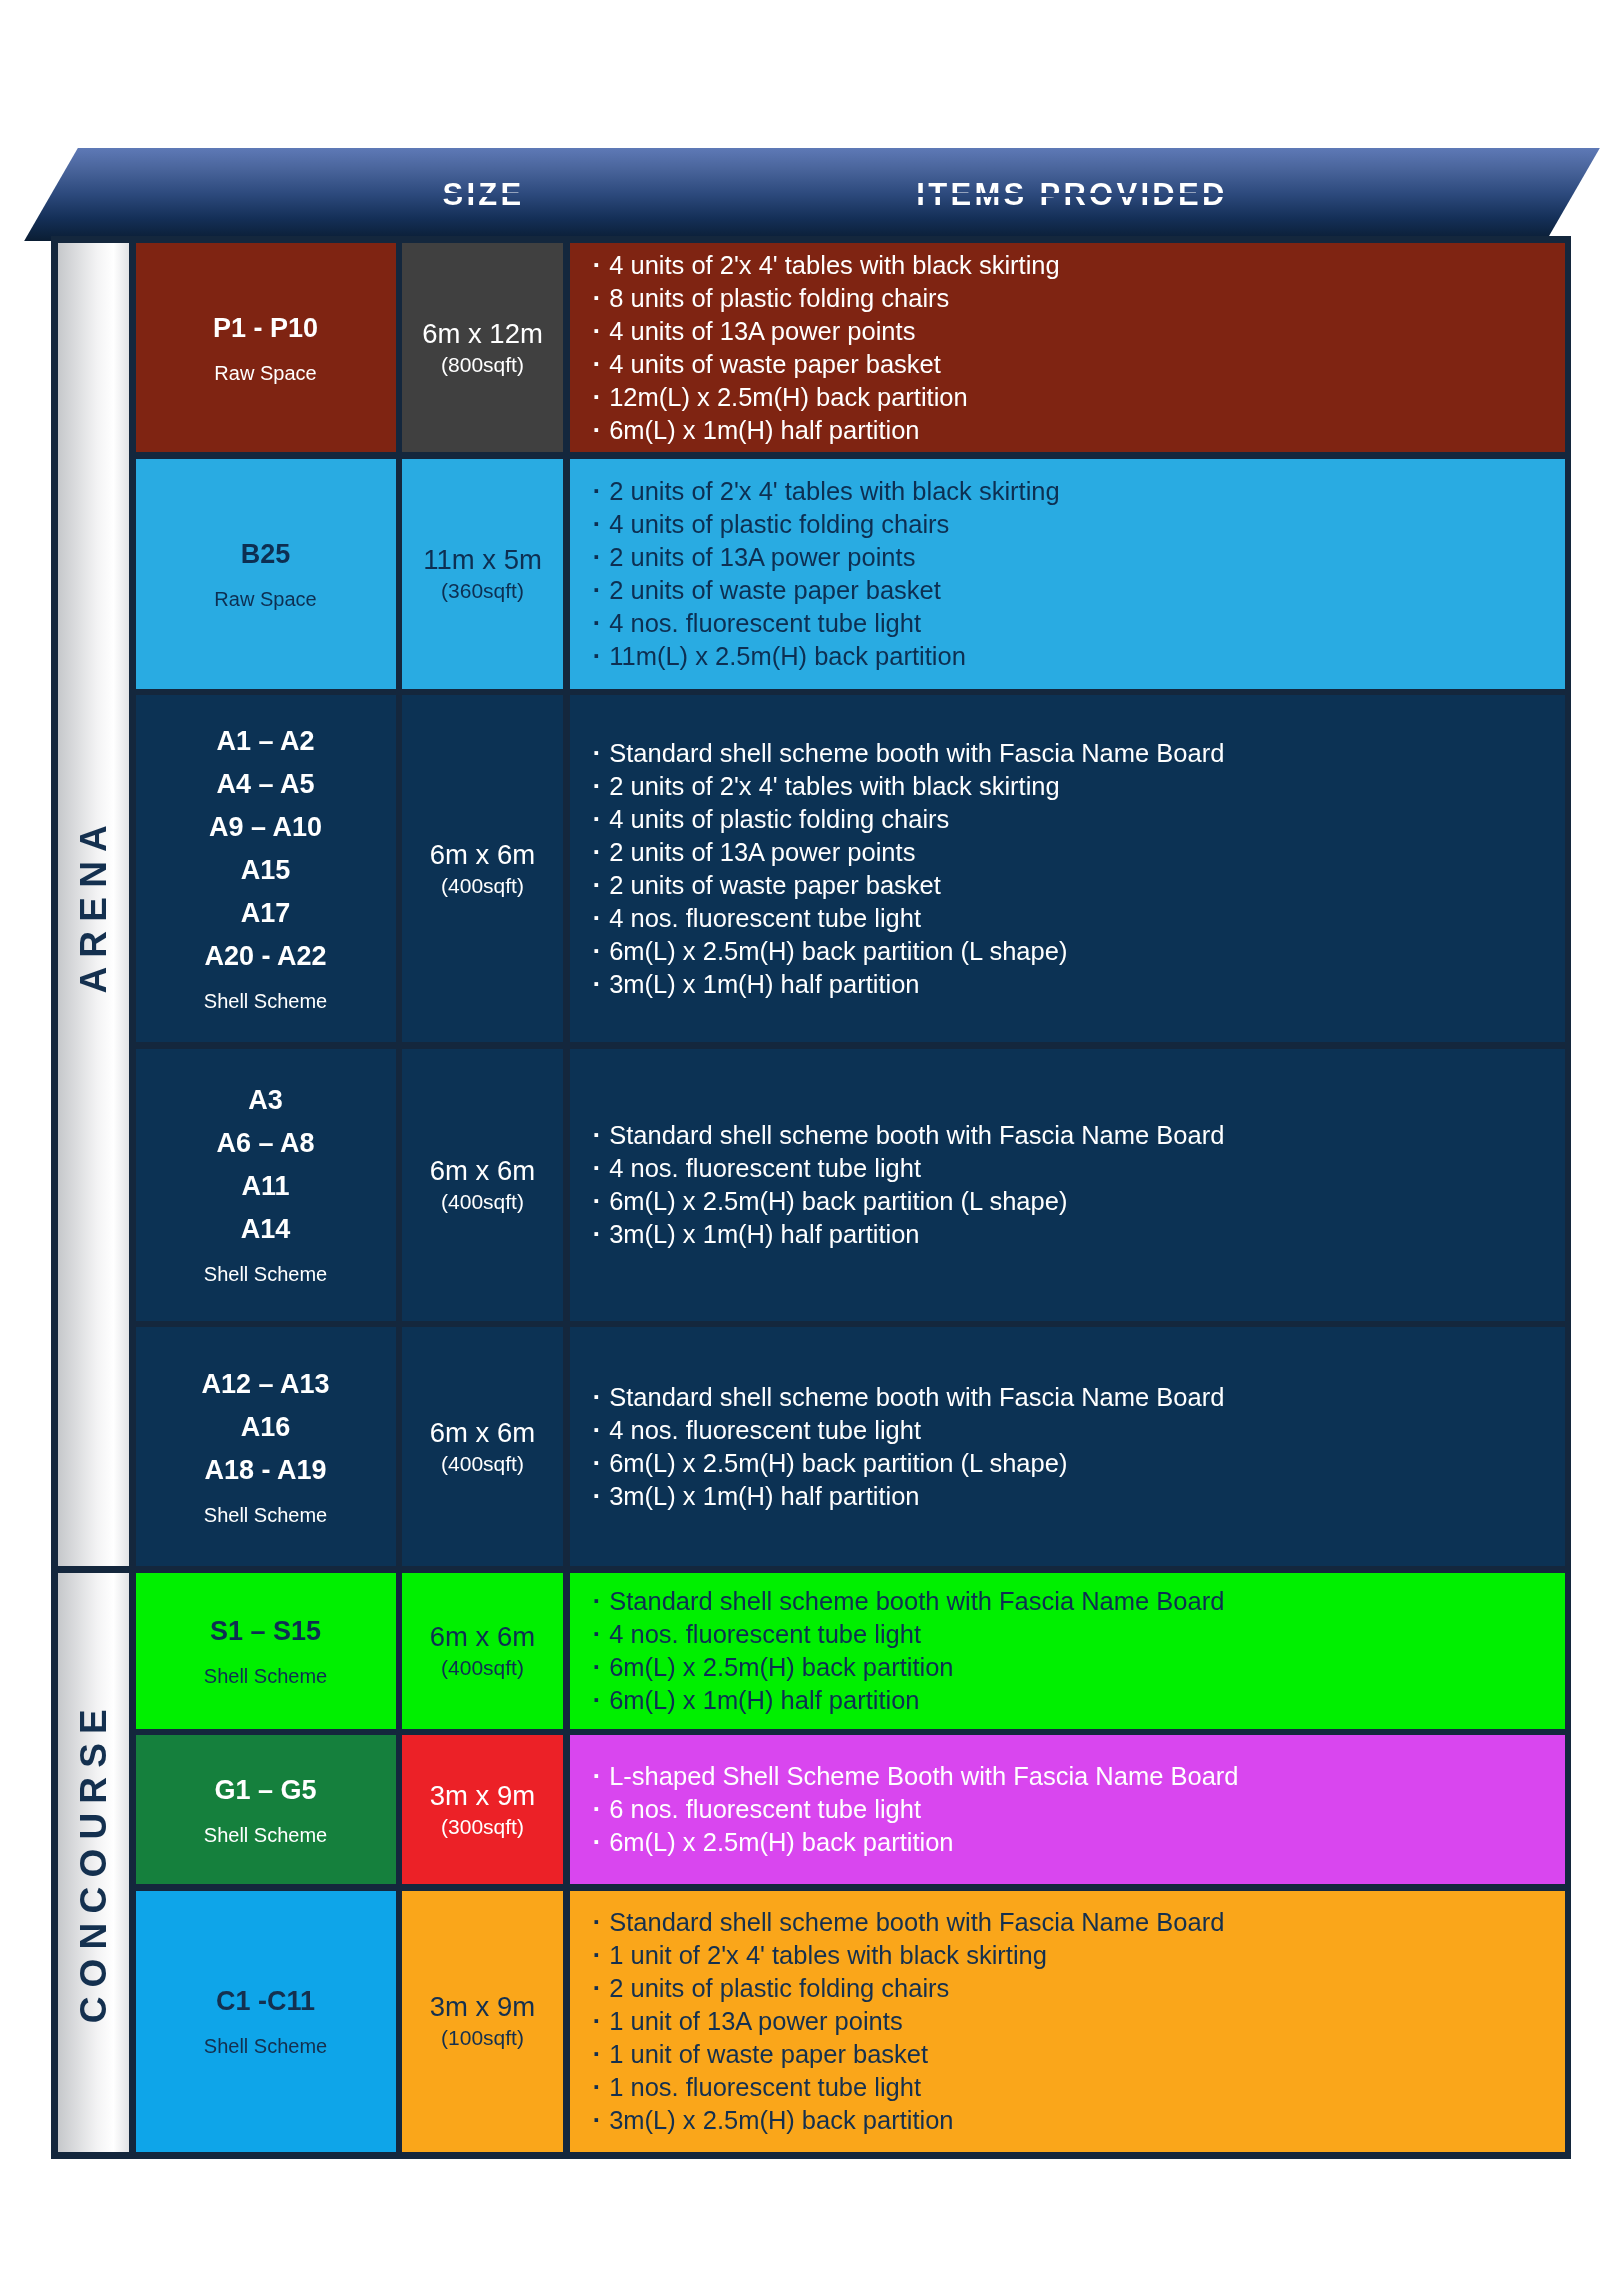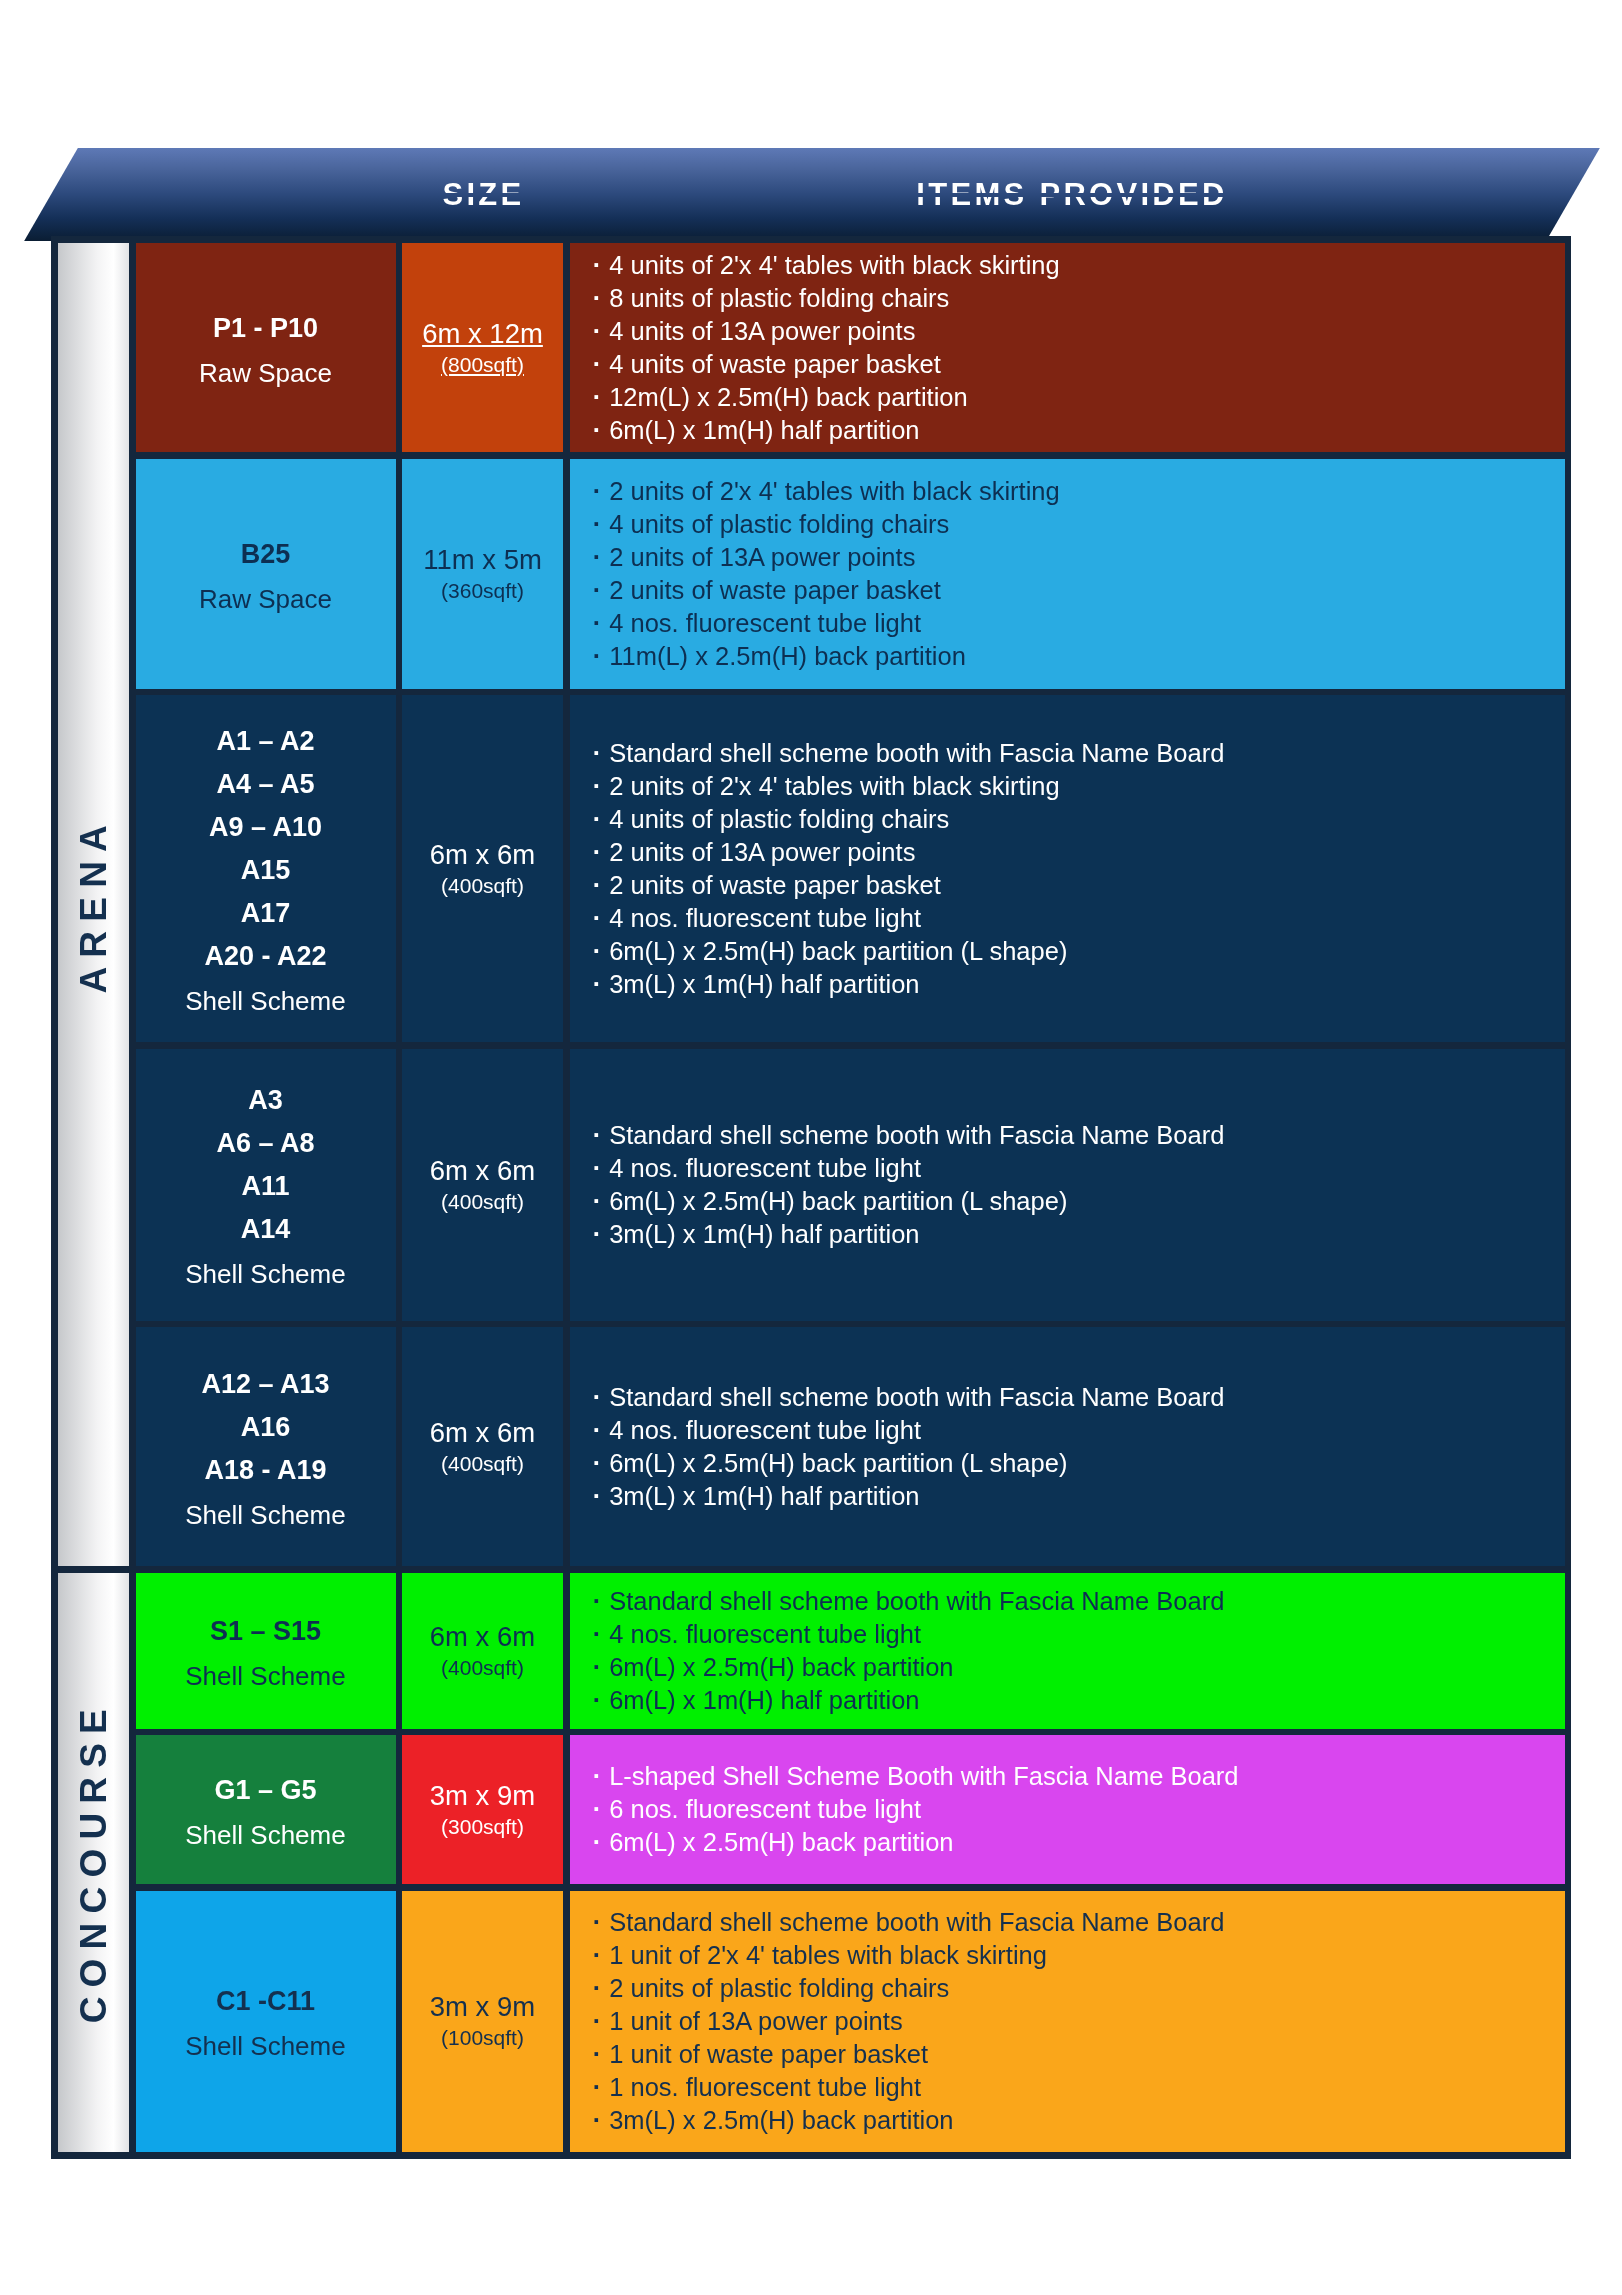--- a/index.html
+++ b/index.html
@@ -47,21 +47,21 @@
     display:flex;align-items:center;justify-content:center;
   }
   .strip-label{
     writing-mode:vertical-rl;transform:rotate(180deg);
     font-weight:bold;font-size:37px;letter-spacing:9.2px;color:#14304f;
     white-space:nowrap;
   }
   .cell{display:flex;flex-direction:column;justify-content:center;}
   .cell-booth{align-items:center;text-align:center;}
   .booth-line{font-weight:bold;font-size:27px;line-height:43px;}
-  .booth-sub{font-size:26px;line-height:31px;margin-top:8px;}
+  .booth-sub{font-size:20px;line-height:31px;margin-top:8px;}
   .cell-size{align-items:center;text-align:center;}
   .size-dim{font-size:27.5px;line-height:34px;}
   .size-note{font-size:21px;line-height:27.5px;}
   .cell-items{padding-left:22px;padding-right:13px;}
   .items-list{list-style:none;margin:0;padding:0;}
   .items-list li{
     position:relative;padding-left:17.7px;
     font-size:25.5px;line-height:33px;
   }
   .items-list li::before{
@@ -85,21 +85,21 @@
     <div class="strip" style="grid-row: 1 / 6;">
       <div class="strip-label">ARENA</div>
     </div>
     <div class="strip" style="grid-row: 6 / 9;">
       <div class="strip-label">CONCOURSE</div>
     </div>
     <div class="cell cell-booth" style="grid-area: 1 / 2; background: rgb(127, 36, 18); color: rgb(255, 255, 255);">
       <div class="booth-line">P1 - P10</div>
       <div class="booth-sub">Raw Space</div>
     </div>
-    <div class="cell cell-size" style="grid-area: 1 / 3; background: #c2410c; color: rgb(255, 255, 255); text-decoration: underline;">
+    <div class="cell cell-size" style="grid-area: 1 / 3; background: #404040; color: rgb(255, 255, 255);">
       <div class="size-dim">6m x 12m</div>
       <div class="size-note">(800sqft)</div>
     </div>
     <div class="cell cell-items" style="grid-area: 1 / 4; background: rgb(127, 36, 18); color: rgb(255, 255, 255);">
       <ul class="items-list">
         <li>4 units of 2'x 4' tables with black skirting</li>
         <li>8 units of plastic folding chairs</li>
         <li>4 units of 13A power points</li>
         <li>4 units of waste paper basket</li>
         <li>12m(L) x 2.5m(H) back partition</li>

